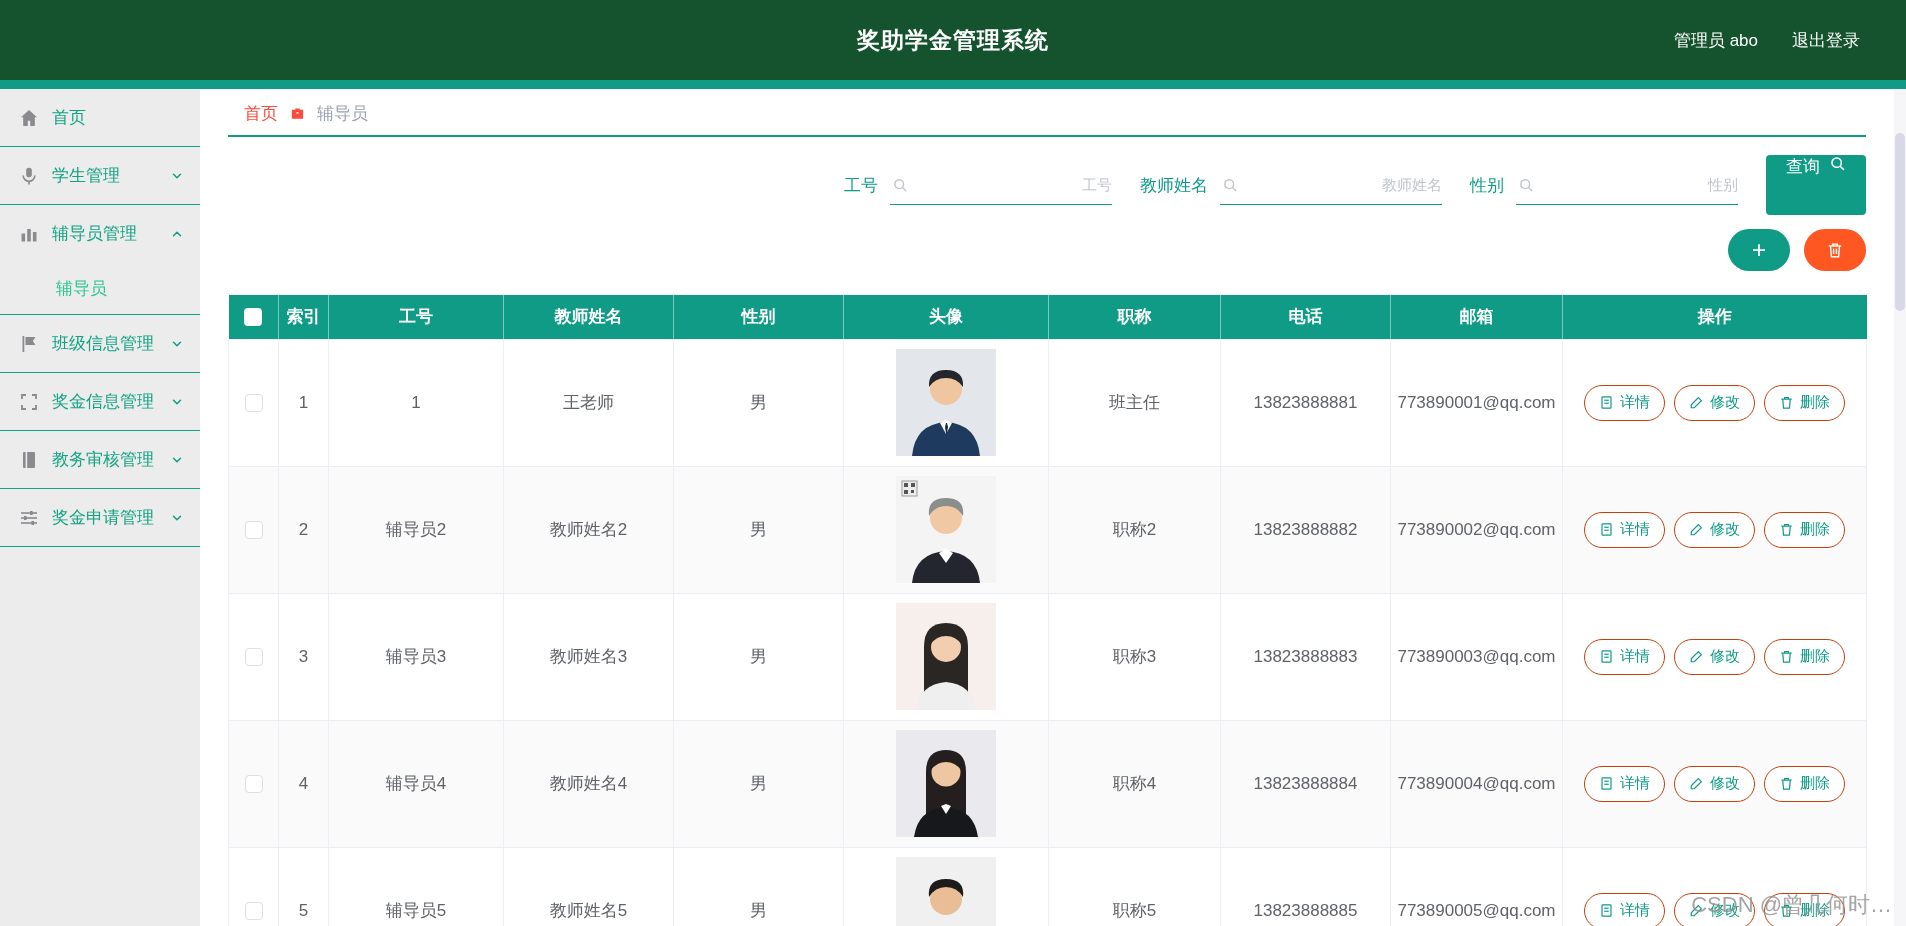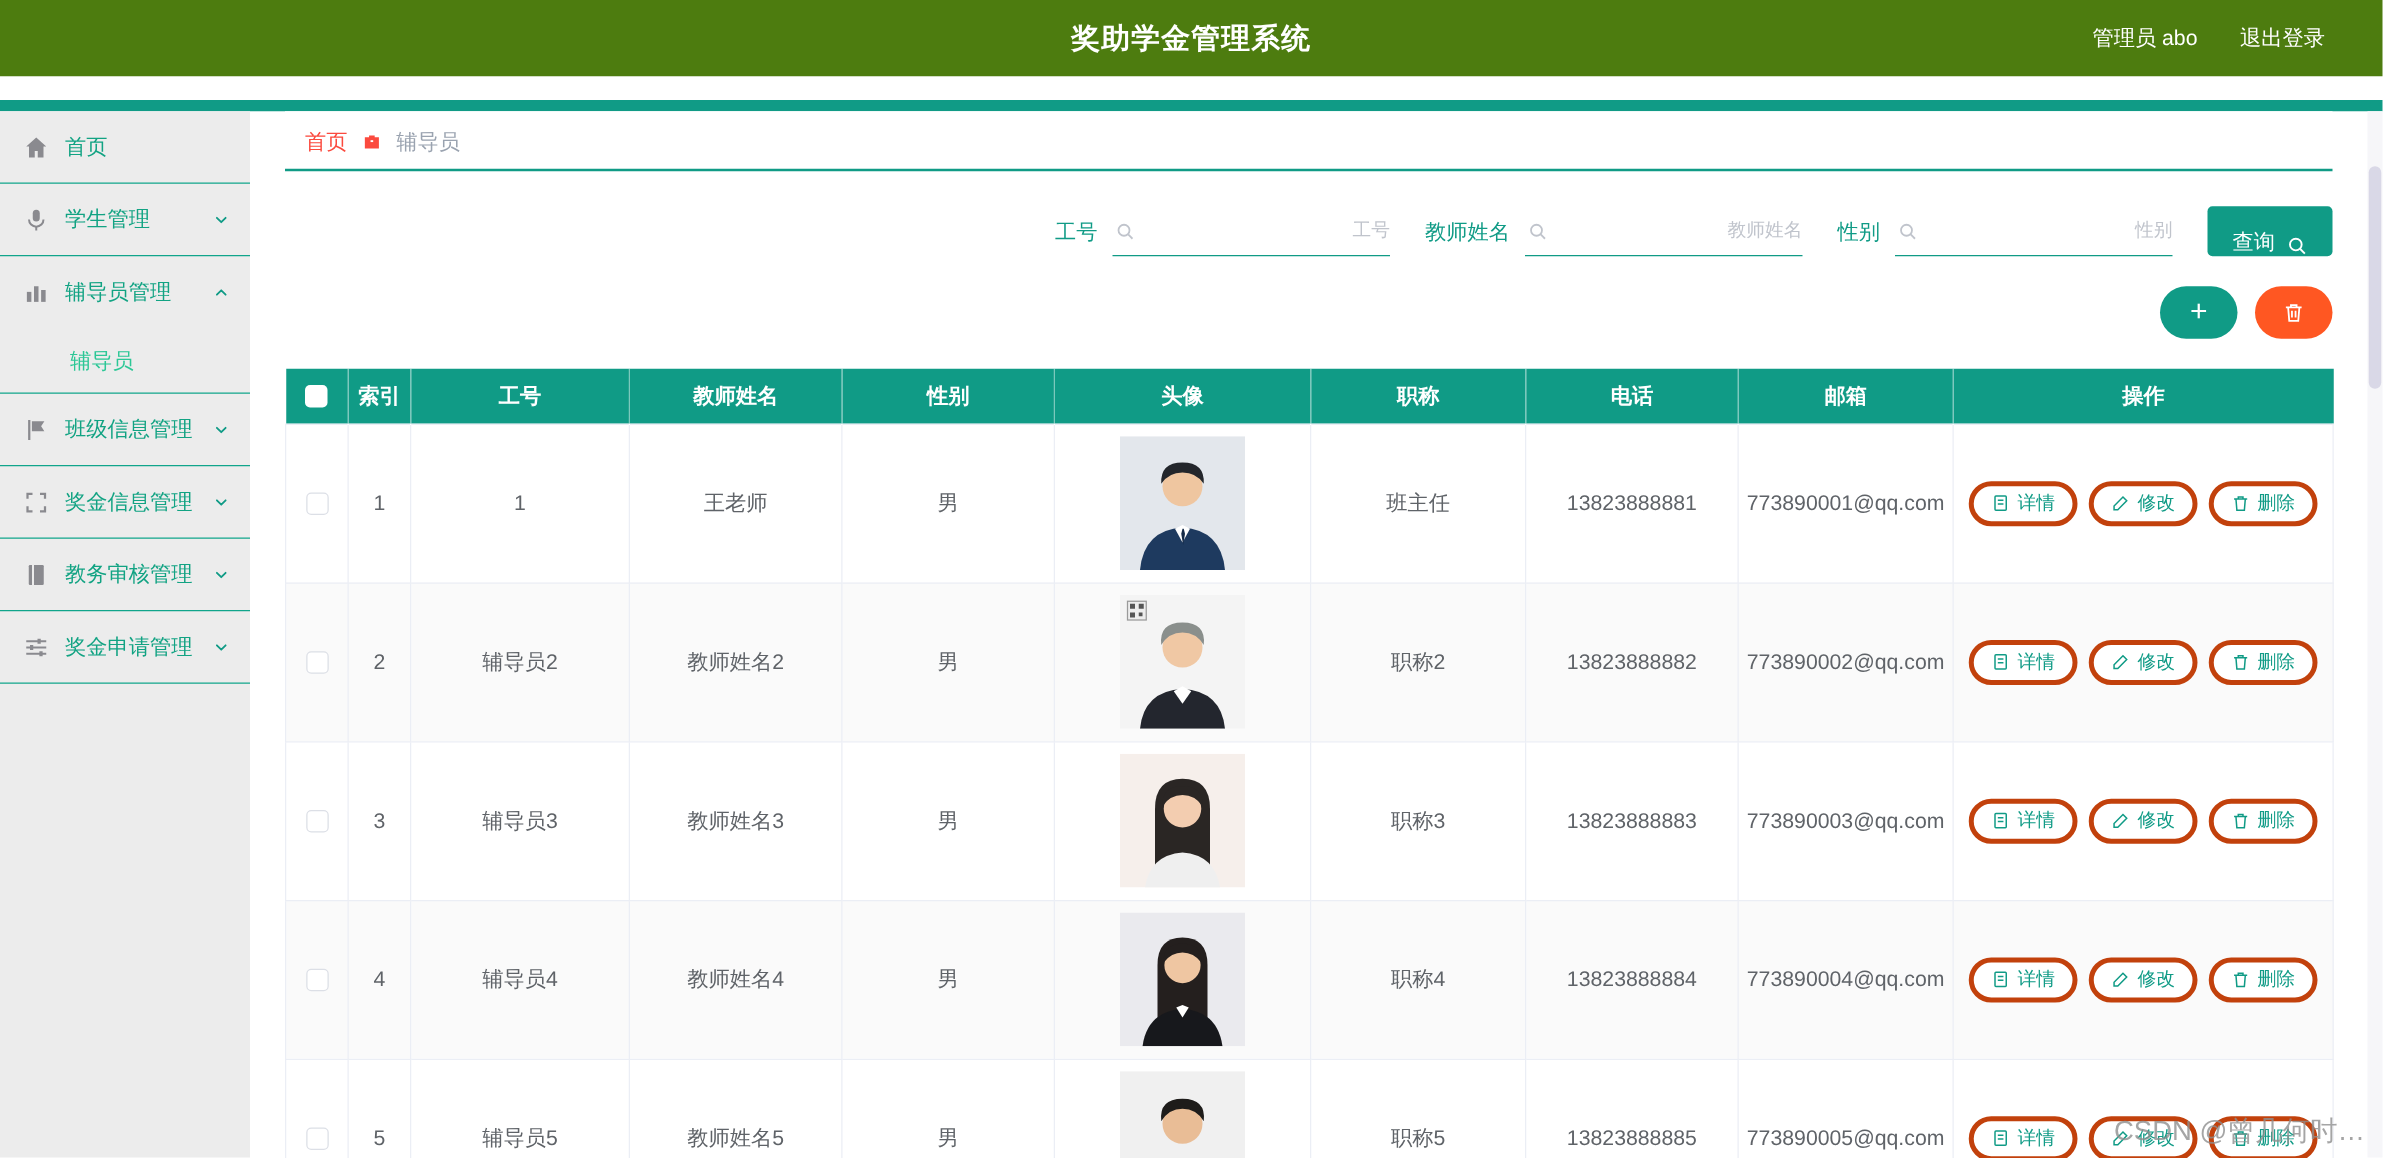--- a/index.html
+++ b/index.html
@@ -1,21 +1,21 @@
 <!DOCTYPE html>
 <html><head>
 <meta charset="utf-8">
 <style>
   * { margin:0; padding:0; box-sizing:border-box; }
   html,body { width:1906px; height:926px; overflow:hidden; background:#fff;
     font-family:"Liberation Sans","DejaVu Sans",sans-serif; }
 
   
-  .app-header { position:absolute; left:0; top:0; width:100%; height:61px;
-    background:#4d7c0f; display:flex; align-items:center; }
+  .app-header { position:absolute; left:0; top:0; width:100%; height:80px;
+    background:#14532d; display:flex; align-items:center; }
   .app-title { position:absolute; left:0; right:0; text-align:center;
     color:#fff; font-size:23px; font-weight:bold; letter-spacing:1px; }
   .header-right { position:absolute; right:46px; display:flex; gap:34px; align-items:flex-start; }
   .header-link { color:#fff; font-size:17px; cursor:pointer; white-space:nowrap; }
   .teal-bar { position:absolute; left:0; top:80px; width:100%; height:9px; background:#109B86; }
 
   
   .sidebar { position:absolute; left:0; top:89px; bottom:0; width:200px; background:#ECECEC; }
   .menu-block { border-bottom:1px solid #10A58B; }
   .menu-item { height:57px; display:flex; align-items:center; padding:0 16px 0 18px; cursor:pointer; }
@@ -38,22 +38,22 @@
   
   .filter-row { margin-top:26px; display:flex; justify-content:flex-end; align-items:center; height:44px; }
   .filter-label { color:#109B86; font-size:17px; margin-right:12px; white-space:nowrap; }
   .filter-input-wrap { width:222px; height:40px; border-bottom:1px solid #109B86;
     display:flex; align-items:center; margin-right:28px; }
   .filter-input-wrap .search-ico { flex:0 0 auto; margin:0 6px 0 2px; display:flex; }
   .filter-input-wrap input { flex:1; border:none; outline:none; background:transparent;
     font-size:15px; color:#333; text-align:right; min-width:0;
     font-family:"Liberation Sans","DejaVu Sans",sans-serif; }
   .filter-input-wrap input::placeholder { color:#C0C4CC; }
-  .search-btn { height:40px; padding:0 20px; background:#109B86; color:#fff; border:none;
-    border-radius:4px; font-size:17px; display:flex; align-items:flex-end; gap:9px; cursor:pointer;
+  .search-btn { height:60px; padding:0 20px; background:#109B86; color:#fff; border:none;
+    border-radius:4px; font-size:17px; display:flex; align-items:flex-start; gap:9px; cursor:pointer;
     font-family:"Liberation Sans","DejaVu Sans",sans-serif; }
 
   
   .toolbar-row { margin-top:22px; display:flex; justify-content:flex-end; gap:14px; }
   .pill-btn { width:62px; height:42px; border:none; border-radius:21px; color:#fff;
     display:flex; align-items:center; justify-content:center; cursor:pointer; }
   .add-btn { background:#109B86; font-size:24px; font-weight:300; line-height:1;
     font-family:"Liberation Sans","DejaVu Sans",sans-serif; }
   .del-btn { background:#FF5722; }
 
@@ -68,21 +68,21 @@
 
   .hdr-checkbox { width:18px; height:18px; background:#fff; border-radius:4px; margin:0 auto; cursor:pointer; }
   .row-checkbox { width:18px; height:18px; background:#fff; border:1px solid #DCDFE6;
     border-radius:4px; margin:0 auto; cursor:pointer; }
 
   .avatar { width:100px; height:107px; display:inline-block; vertical-align:middle; }
   .avatar svg { display:block; width:100%; height:100%; }
 
   .action-group { display:flex; justify-content:center; gap:9px; }
   .action-btn { display:inline-flex; align-items:center; gap:6px; height:36px; padding:0 14px;
-    border-radius:18px; border:4px solid #c2410c; background:#fff; color:#109B86;
+    border-radius:18px; border:1px solid #c2410c; background:#fff; color:#109B86;
     font-size:15px; cursor:pointer; white-space:nowrap;
     font-family:"Liberation Sans","DejaVu Sans",sans-serif; }
 
   
   .scrollbar-track { position:absolute; right:0; top:89px; bottom:0; width:12px; background:#F6F6F9; }
   .scrollbar-thumb { position:absolute; left:1px; top:44px; width:10px; height:178px;
     background:#D9D8E7; border-radius:5px; cursor:pointer; }
 
   .watermark { position:absolute; right:14px; bottom:6px; font-size:22px;
     color:#8f8f8f; opacity:.8; pointer-events:none; white-space:nowrap; }

